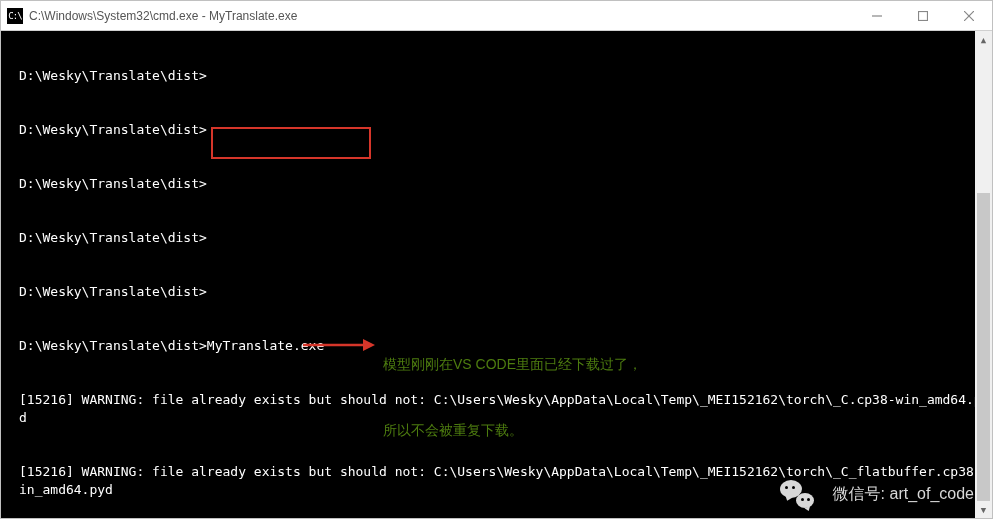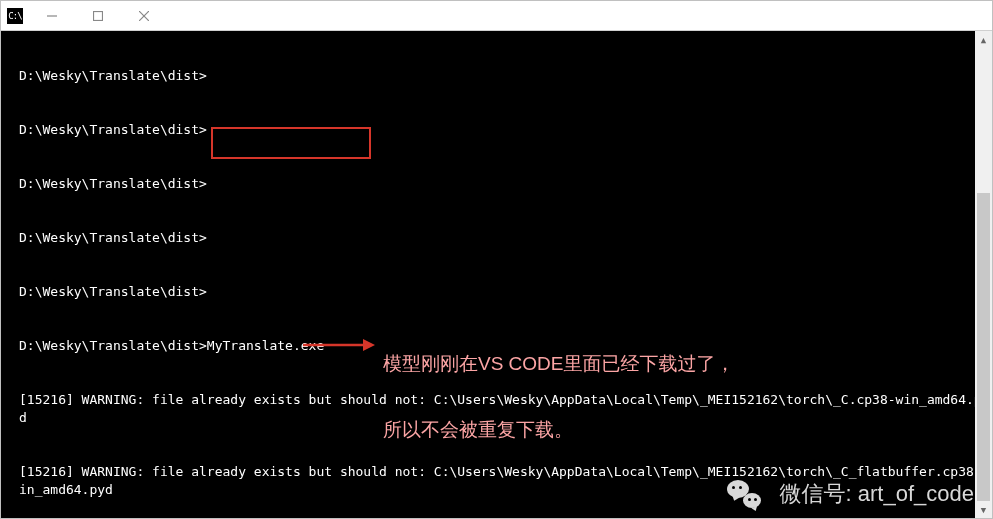--- a/index.html
+++ b/index.html
@@ -97,44 +97,44 @@
     top: 96px;
     width: 160px;
     height: 32px;
     border: 2px solid #d6362a;
     pointer-events: none;
   }
   .red-text {
     position: absolute;
     left: 382px;
     top: 278px;
-    color: #fca5a5;
+    color: #4d7c0f;
     font-family: "Microsoft YaHei","SimSun",sans-serif;
-    font-size: 19px;
+    font-size: 14px;
     line-height: 22px;
     pointer-events: none;
   }
   .red-arrow {
     position: absolute;
     left: 300px;
     top: 306px;
     width: 74px;
     height: 16px;
     pointer-events: none;
   }
   .watermark {
     position: absolute;
     right: 18px;
     bottom: 10px;
     display: flex;
     align-items: center;
     gap: 19px;
     color: #d8d8d8;
     font-family: "Microsoft YaHei",sans-serif;
-    font-size: 22px;
+    font-size: 16px;
     pointer-events: none;
   }
   .wechat-icon {
     width: 34px; height: 28px;
     position: relative;
   }
   .wechat-icon .bubble1 {
     position:absolute; left:0; top:0;
     width:22px; height:18px;
     background:#d8d8d8; border-radius:50% 50% 50% 50%;
@@ -160,20 +160,21 @@
   .wechat-icon .d3{right:4px;bottom:7px;}
   .wechat-icon .d4{right:10px;bottom:7px;}
 </style>
 </head>
 <body>
 
 <div class="window">
 
   <div class="titlebar">
     <span class="app-icon">C:\</span>
+    <span class="title-text">C:\Windows\System32\cmd.exe - MyTranslate.exe</span>
     <div class="win-controls">
       <div class="win-btn">
         <svg viewBox="0 0 10 10">
             <line x1="0" y1="5" x2="10" y2="5"></line>
           </svg>
       </div>
       <div class="win-btn">
         <svg viewBox="0 0 10 10">
             <rect x="0.5" y="0.5" width="9" height="9"></rect>
           </svg>

